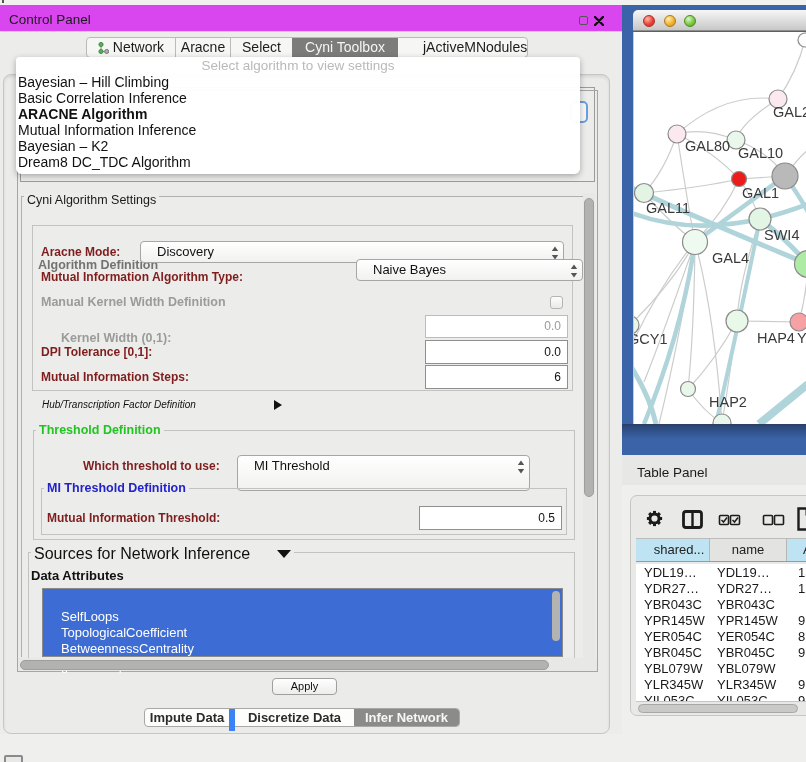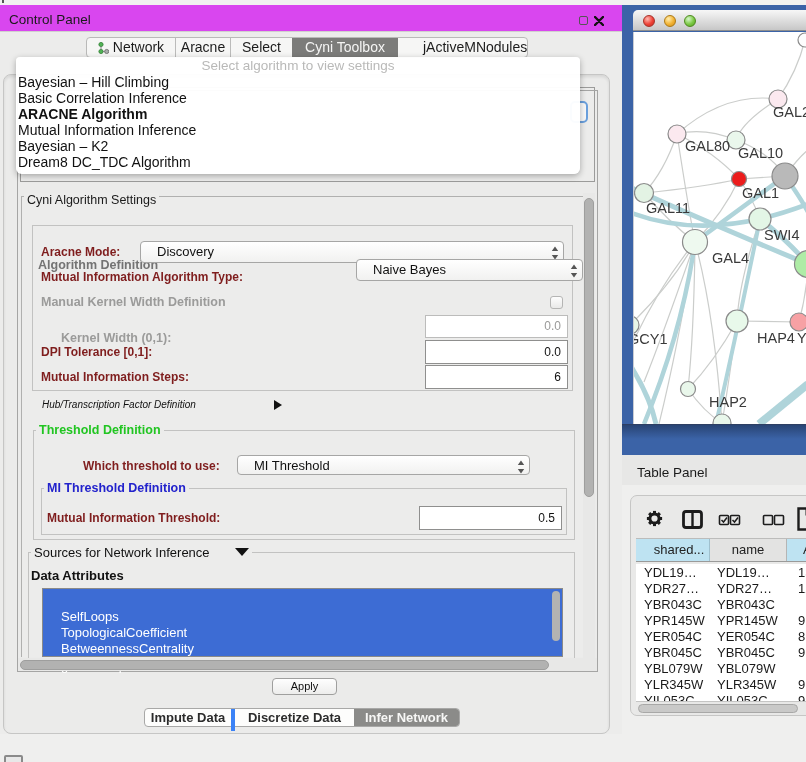--- a/index.html
+++ b/index.html
@@ -68,47 +68,47 @@
   <div class="field" style="left:425px;top:335px;width:143px;height:24px;line-height:22px;">0.0</div>
   <div class="lbl" style="left:41px;top:365px;">Mutual Information Steps:</div>
   <div class="field" style="left:425px;top:360px;width:143px;height:24px;line-height:22px;">6</div>
 
   <div class="abs" style="left:42px;top:394px;font-size:10px;color:#111;font-style:italic;">Hub/Transcription Factor Definition</div>
   <div class="abs" style="left:274px;top:395px;width:0;height:0;border-left:8px solid #111;border-top:5.5px solid transparent;border-bottom:5.5px solid transparent;"></div>
 
   <div class="gbox" style="left:33px;top:425px;width:542px;height:110px;"></div>
   <div class="gtitle" style="left:36px;top:418px;color:#21c521;">Threshold Definition</div>
   <div class="lbl" style="left:83px;top:454px;">Which threshold to use:</div>
-  <div class="combo" style="left:237px;top:450px;width:293px;height:20px;line-height:20px;"><span style="margin-left:16px;">MI Threshold</span><svg style="position:absolute;right:4px;top:4px;" width="8" height="14" viewBox="0 0 8 14">
+  <div class="combo" style="left:237px;top:450px;width:293px;height:36px;line-height:20px;"><span style="margin-left:16px;">MI Threshold</span><svg style="position:absolute;right:4px;top:4px;" width="8" height="14" viewBox="0 0 8 14">
         <path d="M4 0.5 L7.2 5 L0.8 5 Z M4 13.5 L7.2 9 L0.8 9 Z" fill="#555"></path>
       </svg></div>
   <div class="gbox" style="left:41px;top:483px;width:526px;height:47px;"></div>
   <div class="gtitle" style="left:44px;top:476px;color:#2222cc;">MI Threshold Definition</div>
   <div class="lbl" style="left:47px;top:506px;">Mutual Information Threshold:</div>
   <div class="field" style="left:419px;top:501px;width:143px;height:24px;line-height:22px;">0.5</div>
 
   <div class="abs" style="left:28px;top:547px;width:547px;height:110px;border:1px solid #c2c2c1;border-bottom:none;"></div>
-  <div class="gtitle" style="left:31px;top:540px;font-weight:normal;color:#111;font-size:13px;">Sources for Network Inference <span style="display:inline-block;width:0;height:0;border-top:8px solid #111;border-left:7px solid transparent;border-right:7px solid transparent;vertical-align:1px;margin-left:22px;"></span></div>
+  <div class="gtitle" style="left:31px;top:540px;font-weight:normal;color:#111;font-size:16px;">Sources for Network Inference <span style="display:inline-block;width:0;height:0;border-top:8px solid #111;border-left:7px solid transparent;border-right:7px solid transparent;vertical-align:1px;margin-left:22px;"></span></div>
   <div class="abs" style="left:31px;top:563px;font-size:13px;font-weight:bold;color:#111;">Data Attributes</div>
 
   <div class="abs" style="left:42px;top:583px;width:521px;height:69px;background:#3d6cd4;border:1px solid #8a8a89;color:#fff;font-size:13px;">
     <div style="padding-left:18px;line-height:16.2px;padding-top:20px;">SelfLoops<br>TopologicalCoefficient<br>BetweennessCentrality<br>gal4RGexp</div>
     <div class="abs" style="right:2px;top:2px;width:8px;height:50px;background:#b3b3b2;border-radius:4px;"></div>
   </div>
 
   <div class="abs" style="left:18px;top:653px;width:579px;height:13px;background:#e8e8e7;"></div>
   <div class="abs" style="left:20px;top:655px;width:529px;height:10px;background:#b2b2b1;border-radius:5px;border:1px solid #9e9e9d;"></div>
 
   <div class="abs" style="left:583px;top:188px;width:12px;height:465px;background:#e8e8e7;"></div>
   <div class="abs" style="left:584px;top:193px;width:10px;height:299px;background:#b2b2b1;border-radius:5px;border:1px solid #9e9e9d;"></div>
 
   <div class="abs" style="left:272px;top:673px;width:65px;height:17px;background:linear-gradient(#fefefe,#ededec);border:1px solid #9f9f9e;border-radius:4px;text-align:center;line-height:15px;font-size:11px;color:#111;">Apply</div>
 
   <div class="abs" style="left:144px;top:703px;width:316px;height:19px;background:#fdfdfc;border:1px solid #a8a8a7;border-radius:4px;font-size:13px;font-weight:bold;color:#2b2b2b;">
-    <div class="abs" style="left:0;top:0;width:90px;height:22px;border-right:4px solid #3b82f6;text-align:center;line-height:17px;">Impute Data</div>
+    <div class="abs" style="left:0;top:0;width:90px;height:22px;border-right:6px solid #3b82f6;text-align:center;line-height:17px;">Impute Data</div>
     <div class="abs" style="left:90px;top:0;width:119px;height:17px;text-align:center;line-height:17px;">Discretize Data</div>
     <div class="abs" style="left:209px;top:0;width:105px;height:17px;background:#8b8b89;color:#f7f7f6;text-align:center;line-height:17px;border-radius:0 3px 3px 0;">Infer Network</div>
   </div>
 </div>
 
 <div class="abs" style="left:4px;top:755px;width:19px;height:14px;border:2px solid #8a8a8a;border-radius:2px;background:#e8e8e8;"></div>
 
 <div class="abs" style="left:622px;top:5px;width:184px;height:450px;background:#3b63a7;"></div>
 <div class="abs" style="left:622px;top:424px;width:184px;height:1px;background:#2e3f63;"></div>
 <div class="abs" style="left:622px;top:425px;width:184px;height:14px;background:linear-gradient(rgba(15,25,45,0.42),rgba(15,25,45,0));"></div>

